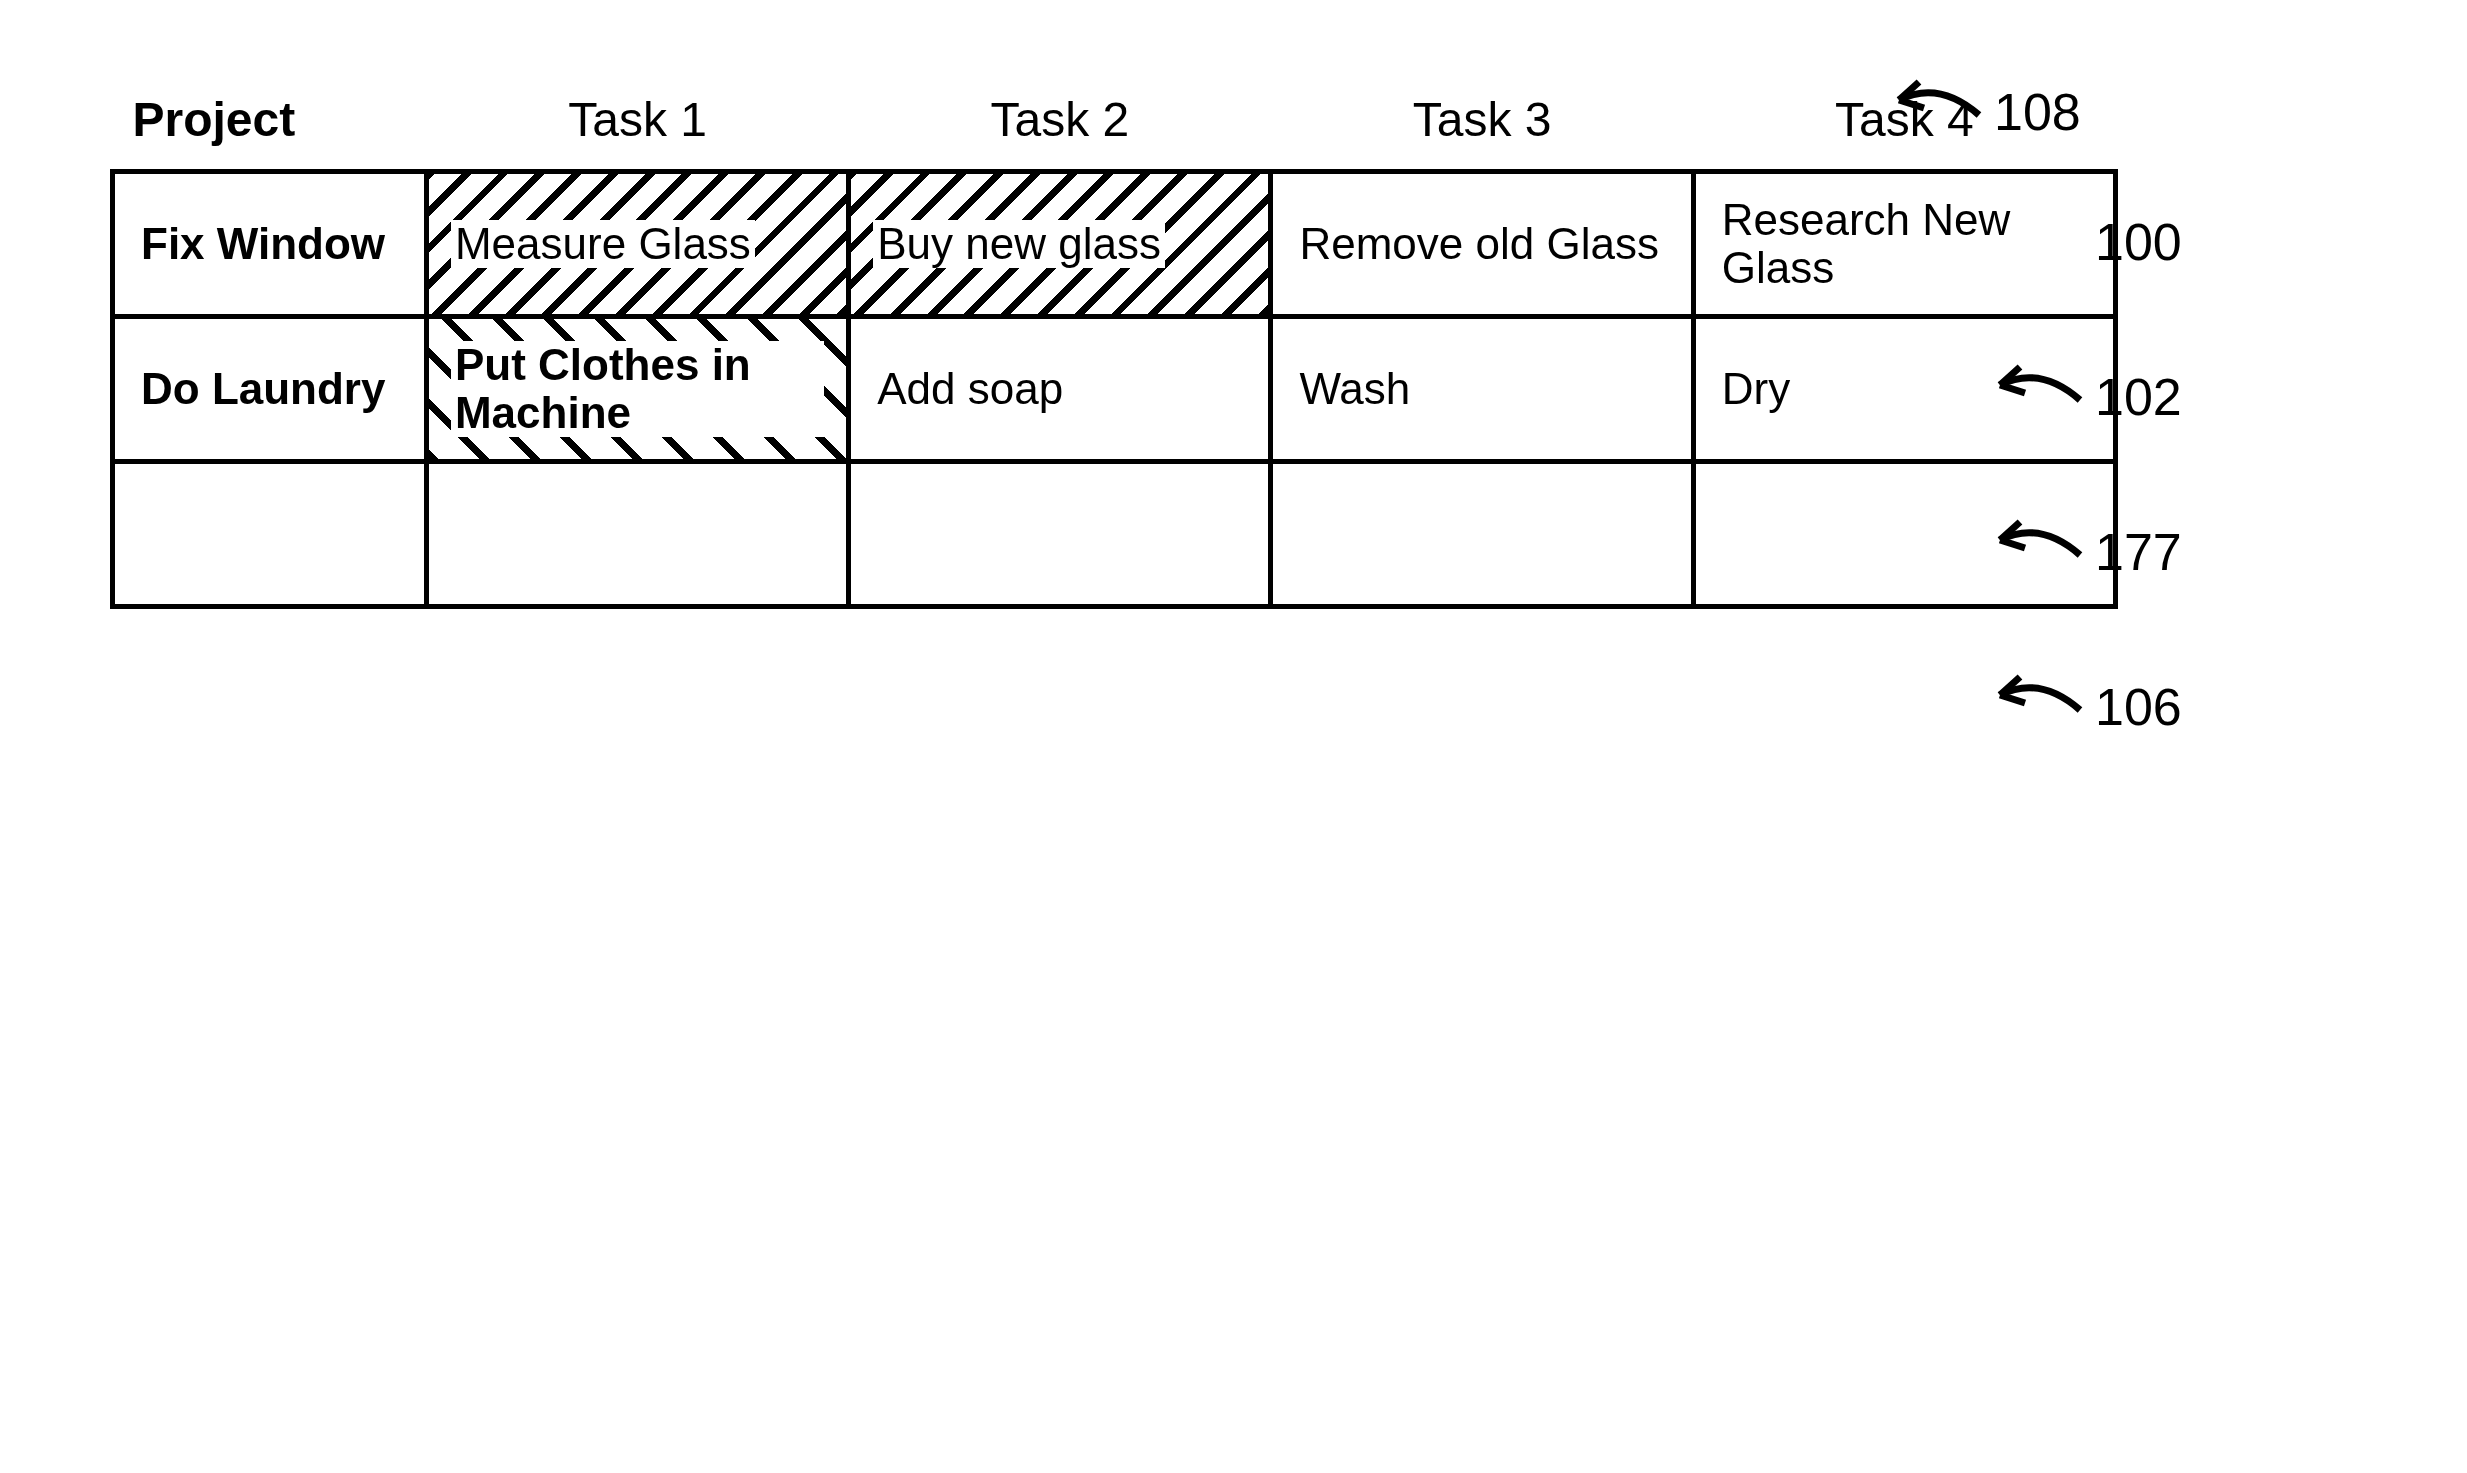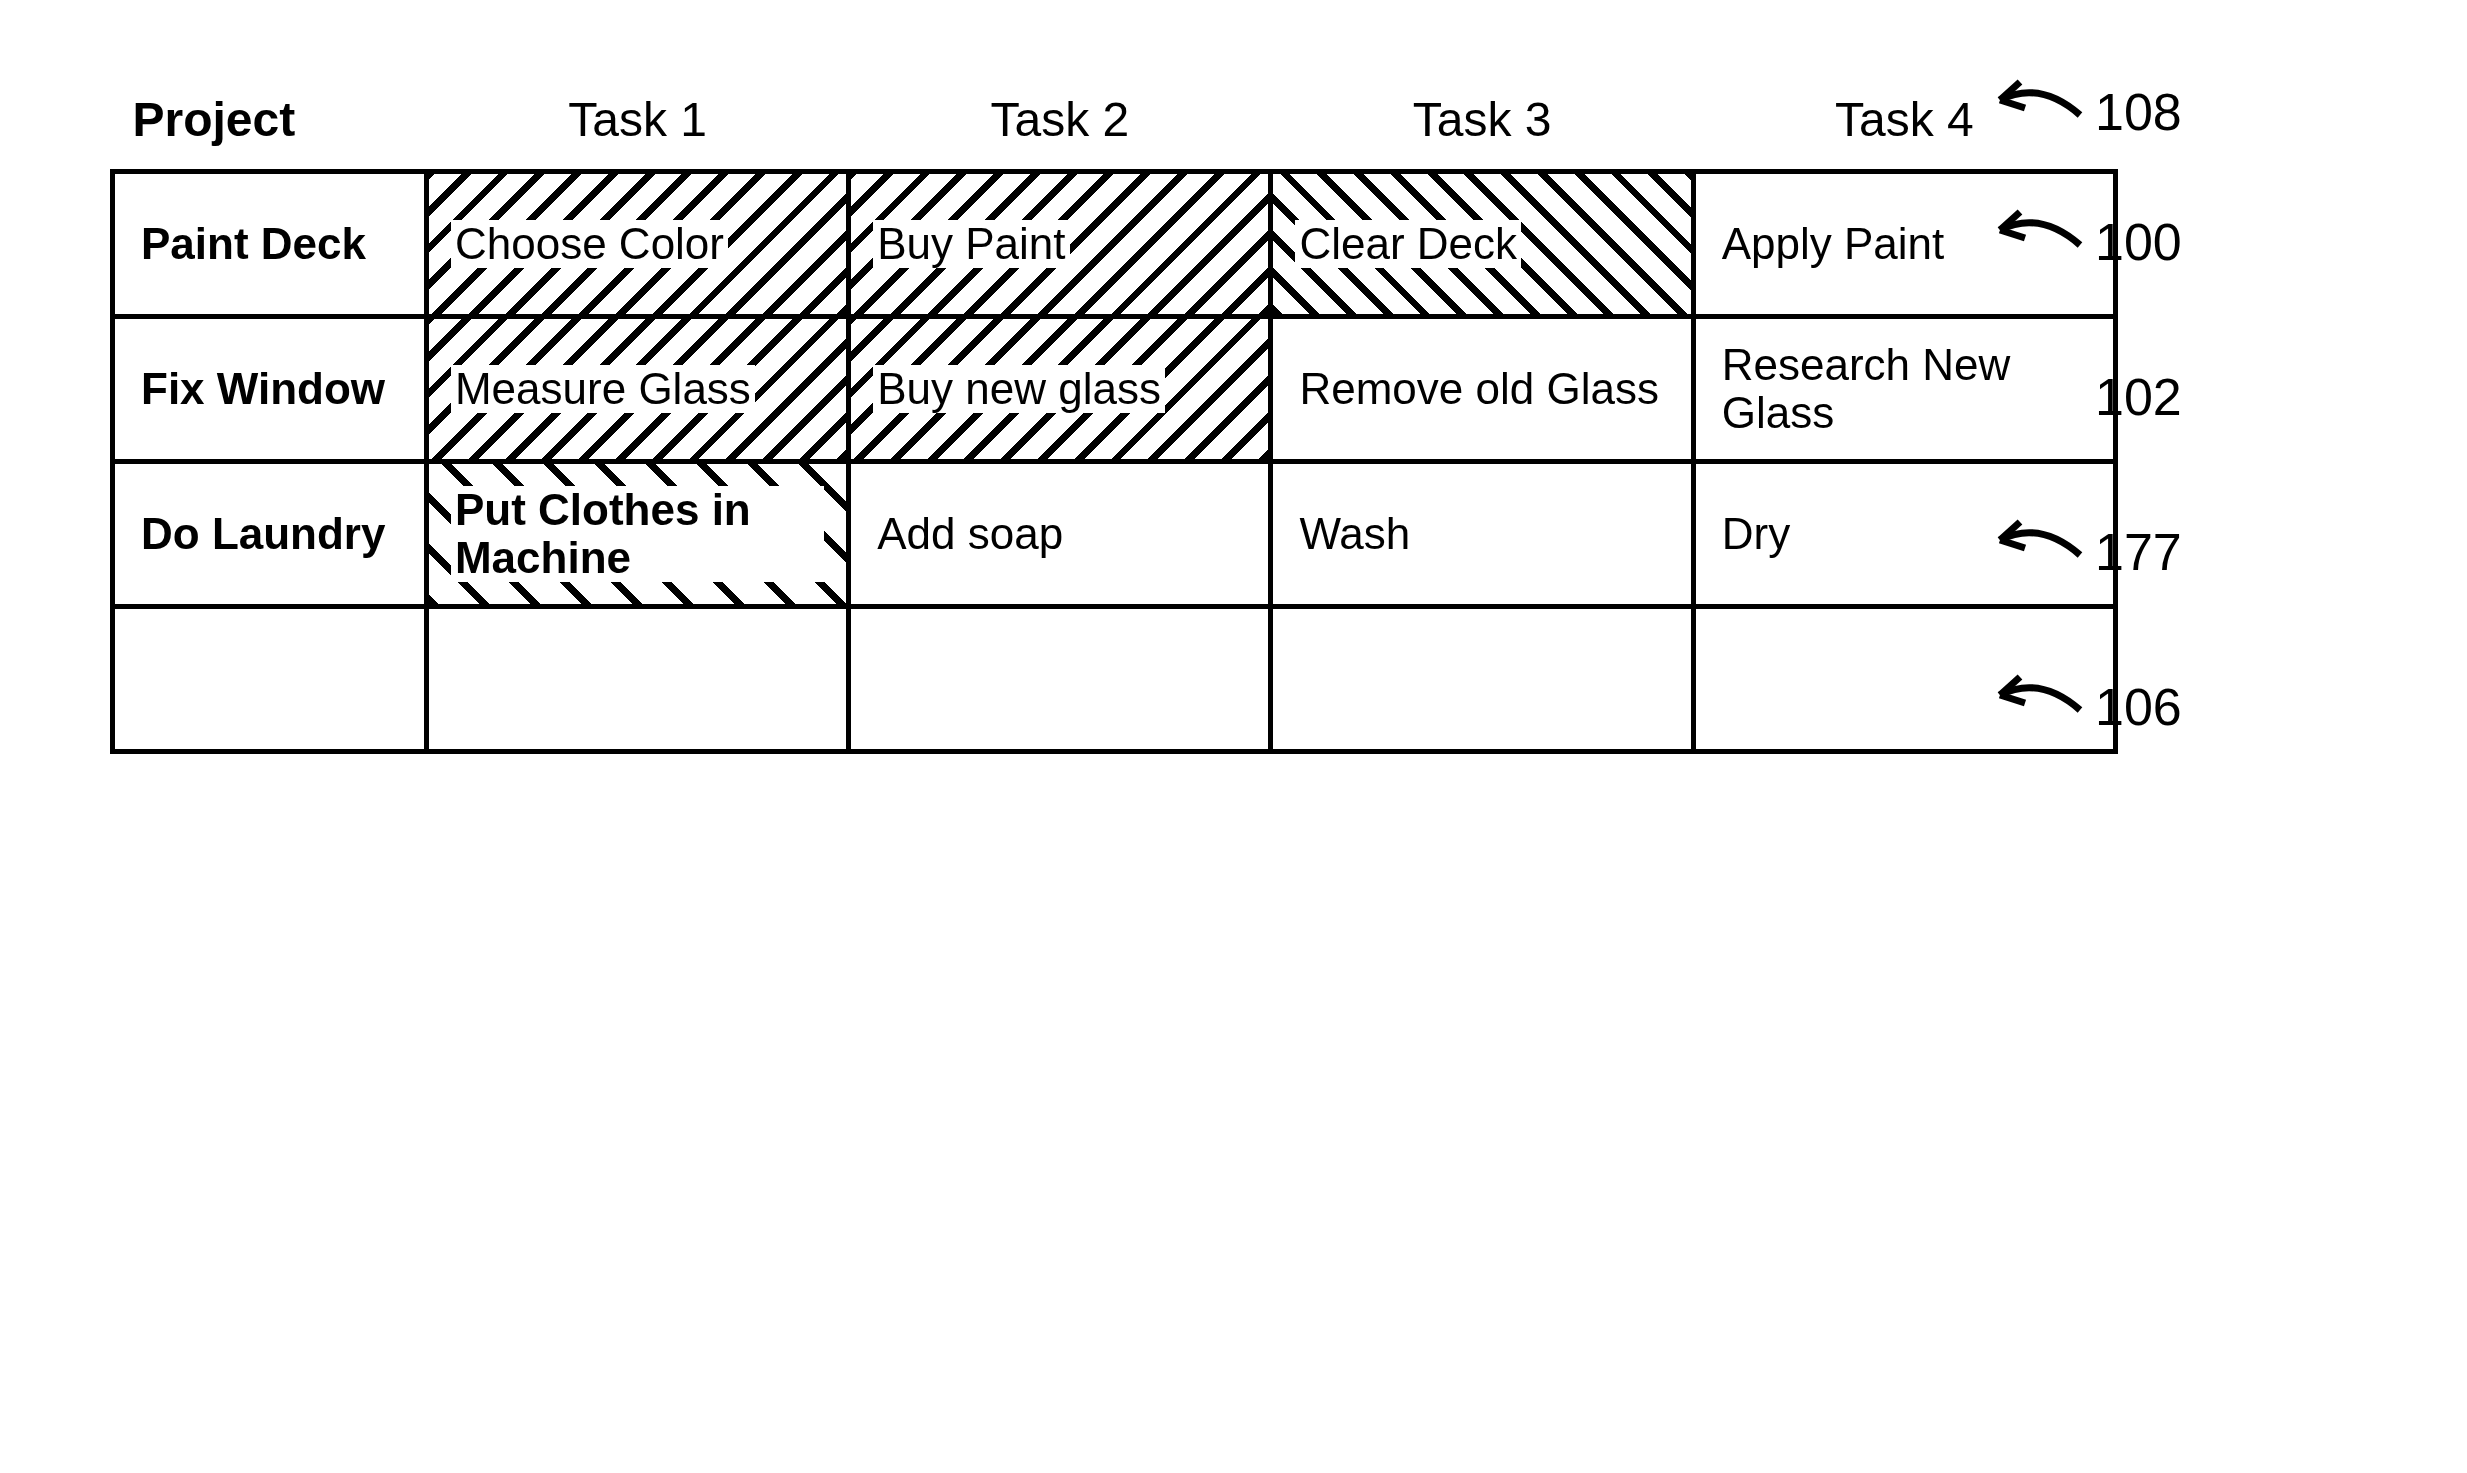--- a/index.html
+++ b/index.html
@@ -141,47 +141,20 @@
         <tr>
           <th class="project-head"><span>Project</span></th>
           <th class="task-head"><span>Task 1</span></th>
           <th class="task-head"><span>Task 2</span></th>
           <th class="task-head"><span>Task 3</span></th>
           <th class="task-head"><span>Task 4</span></th>
         </tr>
       </thead>
       <tbody>
 
-      <tr>
-            <td class="project-cell">
-              <div class="cell-inner">
-                <span class="label">Paint Deck</span>
-              </div>
-            </td>
-            <td>
-              <div class="cell-inner hatch-bwd">
-                <span class="label">Choose Color</span>
-              </div>
-            </td>
-            <td>
-              <div class="cell-inner hatch-bwd">
-                <span class="label">Buy Paint</span>
-              </div>
-            </td>
-            <td>
-              <div class="cell-inner hatch-fwd">
-                <span class="label">Clear Deck</span>
-              </div>
-            </td>
-            <td>
-              <div class="cell-inner ">
-                <span class="label">Apply Paint</span>
-              </div>
-            </td>
-          </tr>
           <tr>
             <td class="project-cell">
               <div class="cell-inner">
                 <span class="label">Fix Window</span>
               </div>
             </td>
             <td>
               <div class="cell-inner hatch-bwd">
                 <span class="label">Measure Glass</span>
               </div>
@@ -253,21 +226,21 @@
             <td>
               <div class="cell-inner ">
                 <span class="label" style="background: transparent;"></span>
               </div>
             </td>
           </tr>
         </tbody>
     </table>
   </div>
 
-  <div class="ref" style="left:1985px; top:70px;">
+  <div class="ref" style="left:1884px; top:70px;">
     <span class="arrow-left">
       <svg width="110" height="60">
           <path d="M95 45 Q55 10 15 30" fill="none" stroke="#000" stroke-width="7"></path>
           <path d="M15 30 l20 -18 M15 30 l25 8" fill="none" stroke="#000" stroke-width="7"></path>
         </svg>
     </span><span>108</span>
   </div>
 
   <div class="ref" style="left:1985px; top:200px;">
     <span class="arrow-left">

